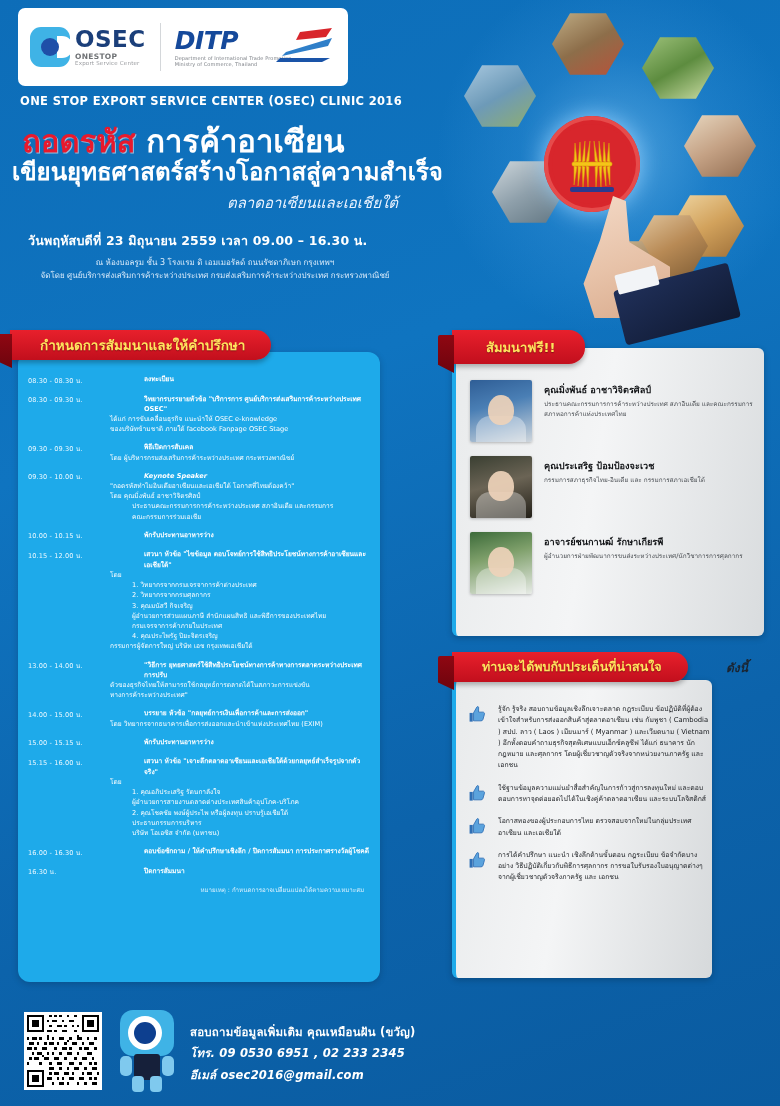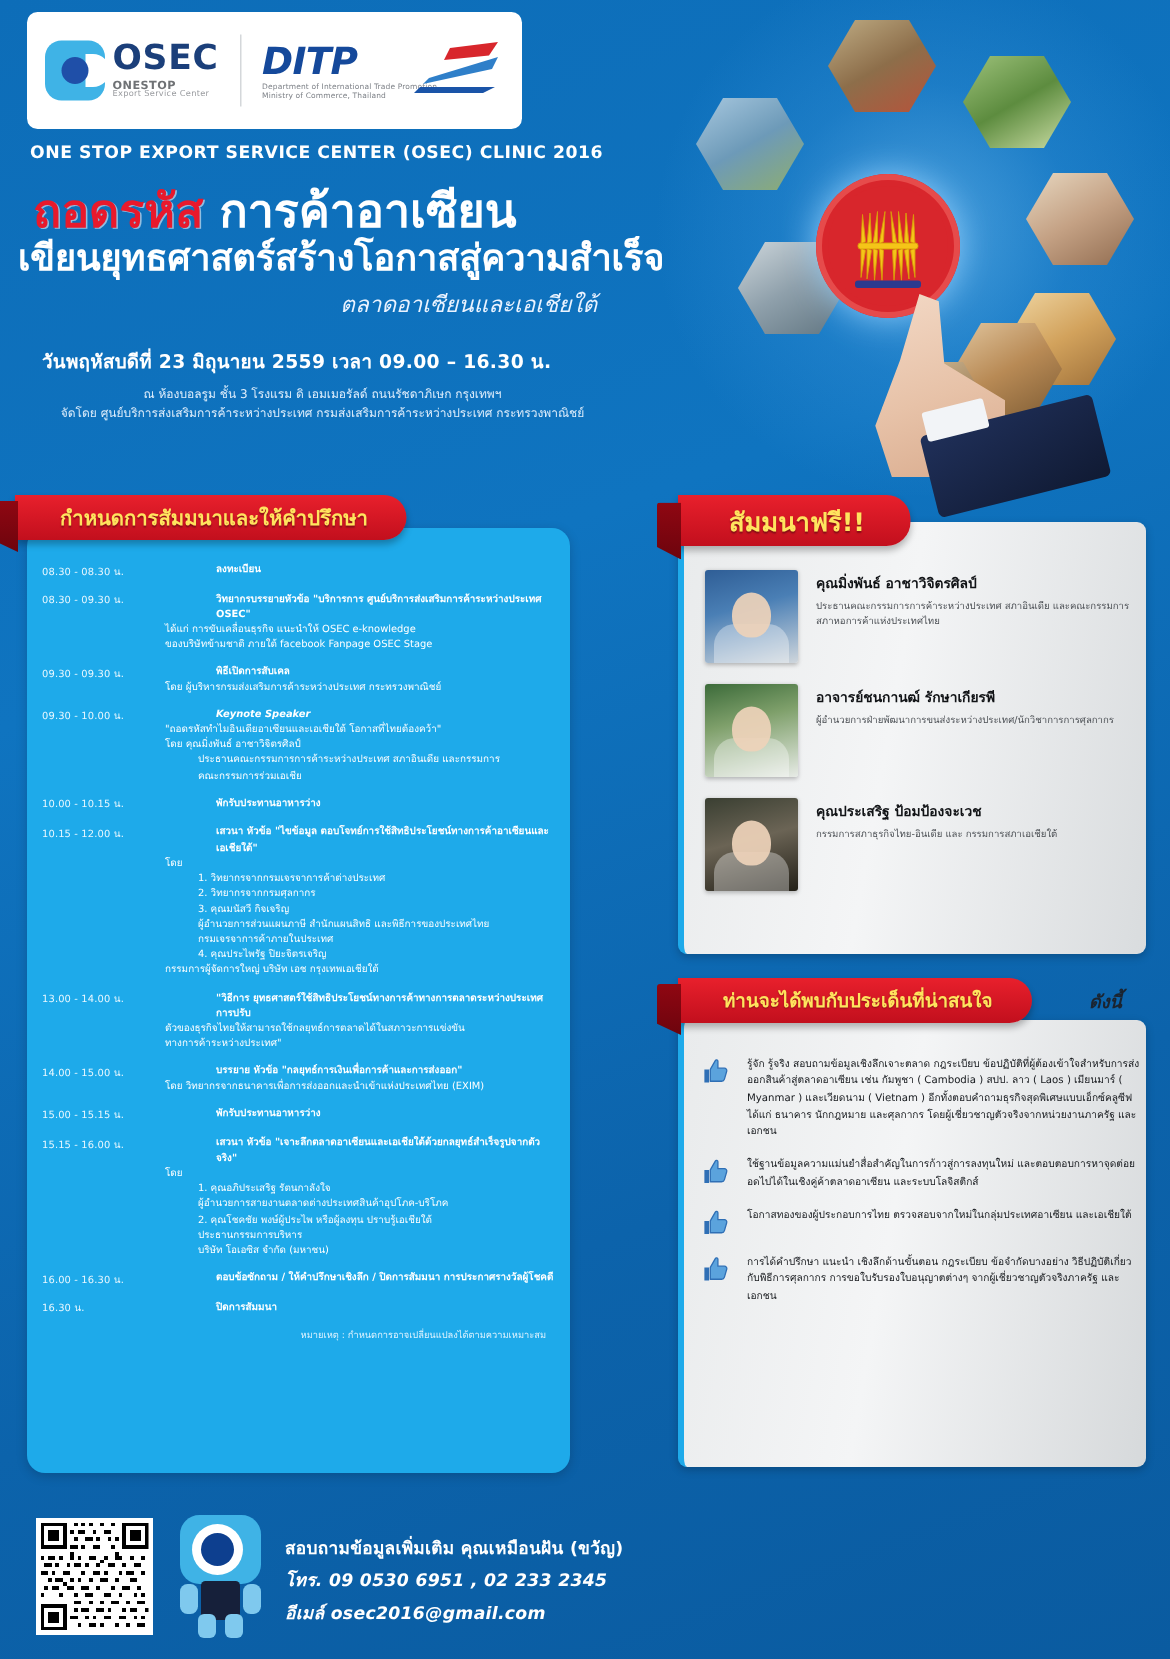--- a/index.html
+++ b/index.html
@@ -157,21 +157,21 @@
   .ag-foot { font-size:6.2px; color:#dff3ff; text-align:right; padding-right:6px; margin-top:6px; }
 
   
   .speakers-card {
     position:absolute; left:452px; top:348px; width:312px; height:288px;
     background:linear-gradient(100deg,#e9ebec 0%,#f4f5f6 45%,#d9dcde 100%);
     border-radius:6px; border-left:4px solid #1eaaea;
     box-shadow:0 2px 6px rgba(0,0,0,.22);
     padding:32px 0 10px 14px;
   }
-  .ribbon.r-free { left:452px; top:330px; font-size:17px; height:34px; padding:0 30px 0 34px; }
+  .ribbon.r-free { left:452px; top:330px; font-size:13px; height:34px; padding:0 30px 0 34px; }
   .ribbon.r-free::before{ top:5px; height:38px; }
 
   .spk { display:flex; gap:12px; margin-bottom:14px; }
   .spk-photo {
     flex:0 0 62px; height:62px; border-radius:2px; background:#5b7fa8;
     box-shadow:0 1px 3px rgba(0,0,0,.25); position:relative; overflow:hidden;
   }
   .spk-photo.p1{ background:linear-gradient(165deg,#2f5e96 0%,#4a7fb5 40%,#cfd6dc 100%); }
   .spk-photo.p2{ background:linear-gradient(165deg,#3a3f32 0%,#6b6455 45%,#232018 100%); }
   .spk-photo.p3{ background:linear-gradient(165deg,#3c6b3a 0%,#7fa06b 40%,#e7ebe6 100%); }
@@ -182,21 +182,21 @@
   }
   .spk-photo .body{
     position:absolute; left:50%; bottom:0; transform:translateX(-50%);
     width:50px; height:26px; border-radius:14px 14px 0 0; background:rgba(255,255,255,.35);
   }
   .spk-info { flex:1; padding-top:4px; }
   .spk-name { font-size:9.2px; font-weight:700; color:#111316; line-height:1.3; }
   .spk-role { font-size:6.4px; color:#4a4e53; line-height:1.6; margin-top:3px; }
 
   .topics-card {
-    position:absolute; left:452px; top:680px; width:312px; height:298px;
+    position:absolute; left:452px; top:680px; width:260px; height:298px;
     background:linear-gradient(100deg,#e9ebec 0%,#f4f5f6 45%,#d6d9db 100%);
     border-radius:6px; border-left:4px solid #1eaaea;
     box-shadow:0 2px 6px rgba(0,0,0,.22);
     padding:24px 2px 8px 12px;
   }
   .ribbon.r-topics { left:452px; top:652px; font-size:12.5px; }
   .topics-suffix {
     position:absolute; left:726px; top:658px;
     font-size:12px; font-weight:700; font-style:italic; color:#1b2430;
   }
@@ -428,37 +428,37 @@
           <div class="spk-photo p1">
             <div class="body"></div>
             <div class="face"></div>
           </div>
           <div class="spk-info">
             <div class="spk-name">คุณมิ่งพันธ์ อาชาวิจิตรศิลป์</div>
             <div class="spk-role">ประธานคณะกรรมการการค้าระหว่างประเทศ สภาอินเดีย และคณะกรรมการ สภาหอการค้าแห่งประเทศไทย</div>
           </div>
         </div>
         <div class="spk">
+          <div class="spk-photo p2">
+            <div class="body"></div>
+            <div class="face"></div>
+          </div>
+          <div class="spk-info">
+            <div class="spk-name">คุณประเสริฐ ป้อมป้องจะเวช</div>
+            <div class="spk-role">กรรมการสภาธุรกิจไทย-อินเดีย และ กรรมการสภาเอเชียใต้</div>
+          </div>
+        </div>
+        <div class="spk">
           <div class="spk-photo p3">
             <div class="body"></div>
             <div class="face"></div>
           </div>
           <div class="spk-info">
             <div class="spk-name">อาจารย์ชนกานฒ์ รักษาเกียรพี</div>
             <div class="spk-role">ผู้อำนวยการฝ่ายพัฒนาการขนส่งระหว่างประเทศ/นักวิชาการการศุลกากร</div>
-          </div>
-        </div>
-        <div class="spk">
-          <div class="spk-photo p2">
-            <div class="body"></div>
-            <div class="face"></div>
-          </div>
-          <div class="spk-info">
-            <div class="spk-name">คุณประเสริฐ ป้อมป้องจะเวช</div>
-            <div class="spk-role">กรรมการสภาธุรกิจไทย-อินเดีย และ กรรมการสภาเอเชียใต้</div>
           </div>
         </div>
       </div>
   </div>
   <div class="ribbon r-free">สัมมนาฟรี!!</div>
 
   <div class="topics-card">
     <div id="topics-list">
         <div class="topic">
           <div class="thumb">

